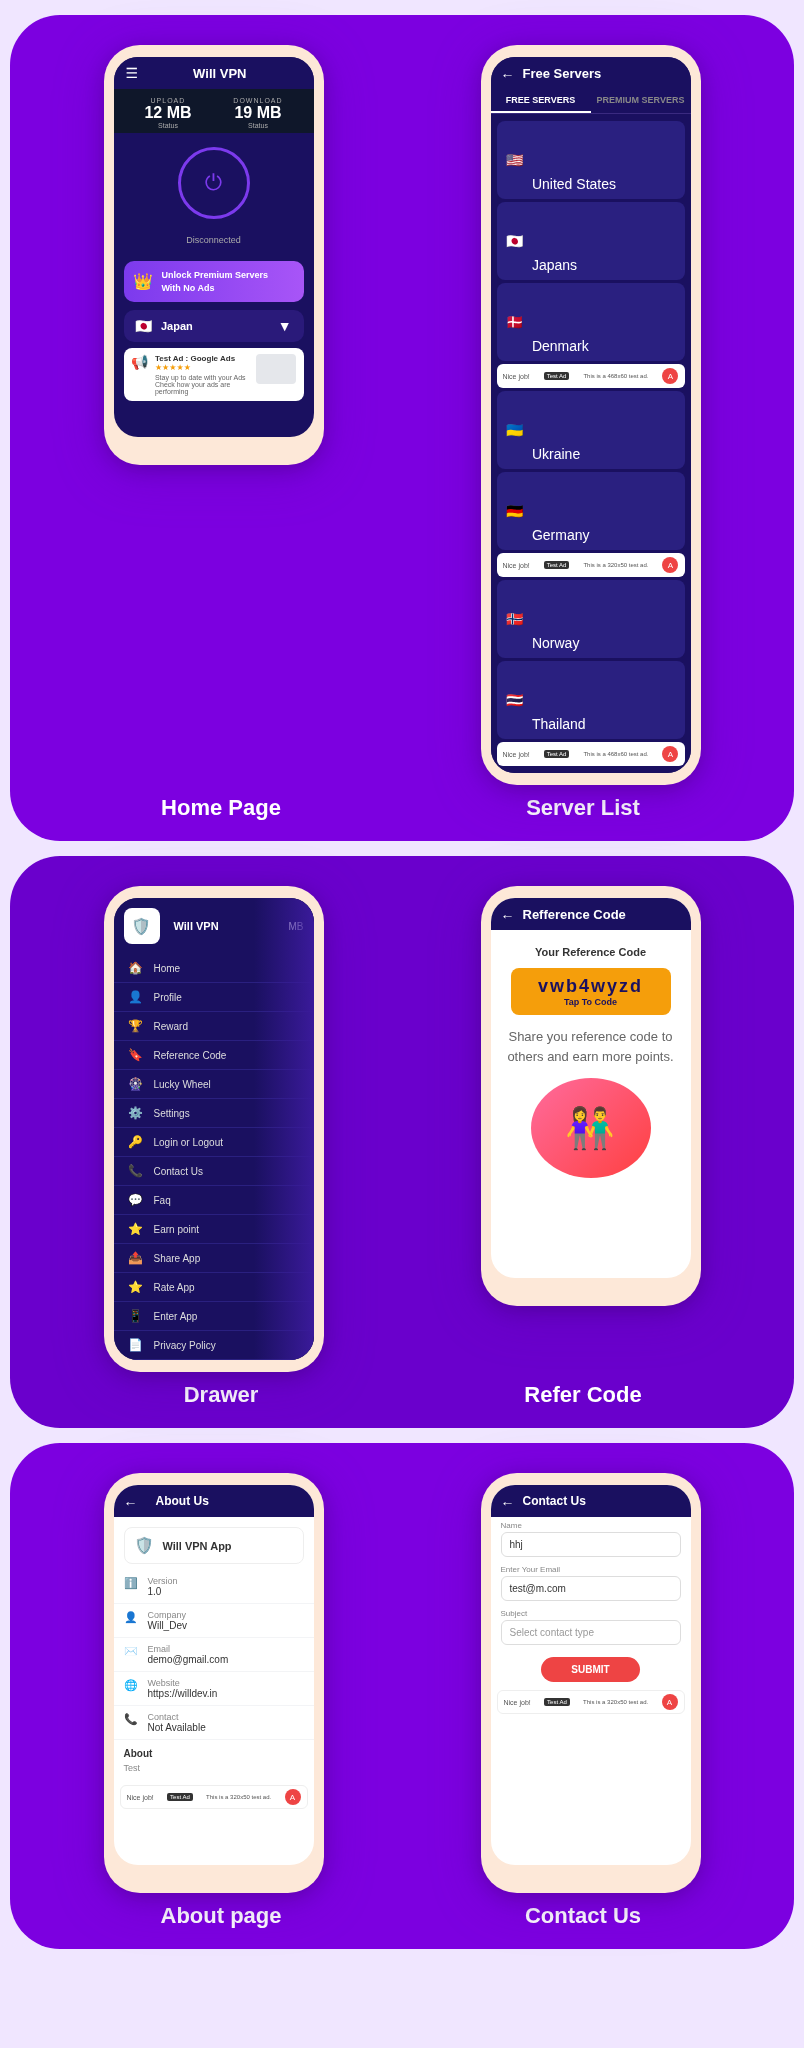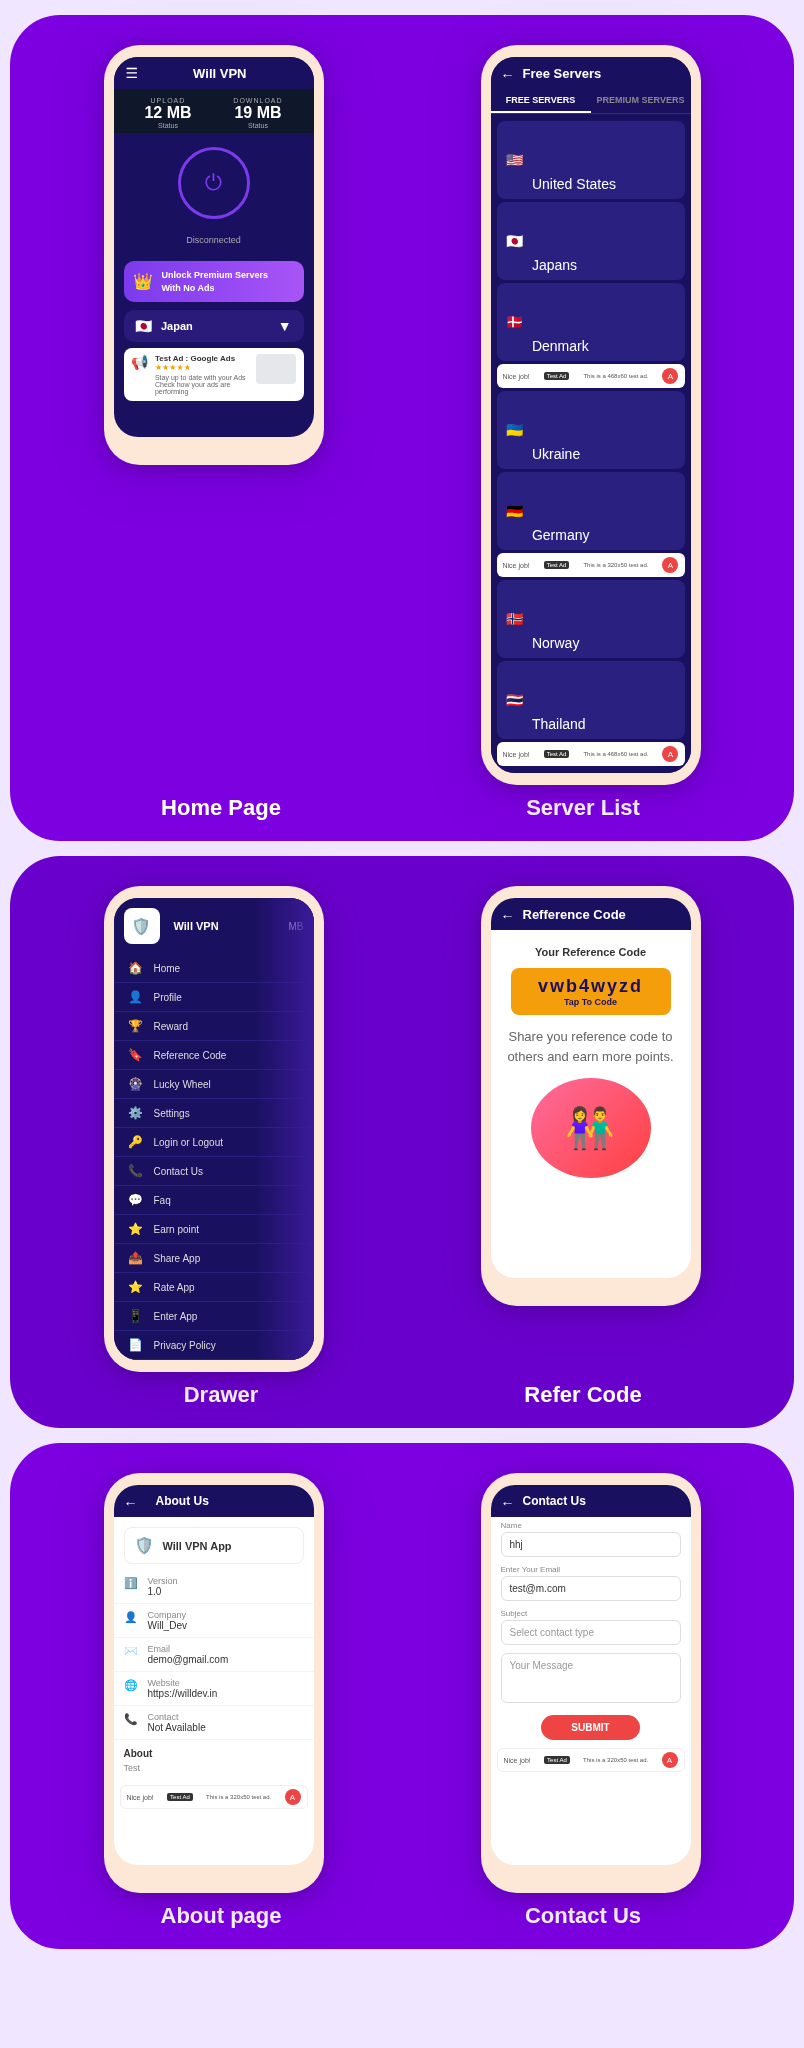--- a/index.html
+++ b/index.html
@@ -753,23 +753,20 @@
         <div class="contact-field-wrap">
           <div class="contact-field-label">Enter Your Email</div>
           <div class="contact-field">test@m.com</div>
         </div>
 
         <div class="contact-select-wrap">
           <div class="contact-select-label">Subject</div>
           <div class="contact-select">Select contact type</div>
         </div>
 
-        <div class="contact-textarea-wrap">
-          <div class="contact-textarea">Your Message</div>
-        </div>
 
         <button class="submit-btn">SUBMIT</button>
 
         <div class="ad-banner-bottom">
           <span style="font-size:7px;color:#555;">Nice job!</span>
           <span class="ad-test-label">Test Ad</span>
           <span style="font-size:6px;color:#555;">This is a 320x50 test ad.</span>
           <div class="ad-logo-circle">A</div>
         </div>
       </div>

